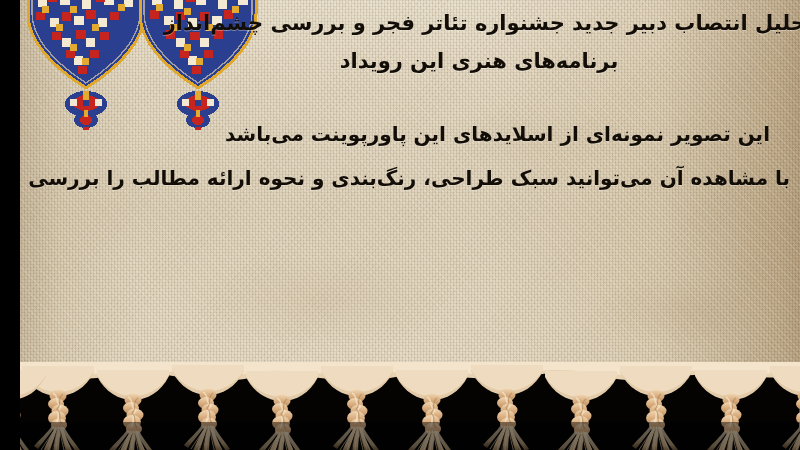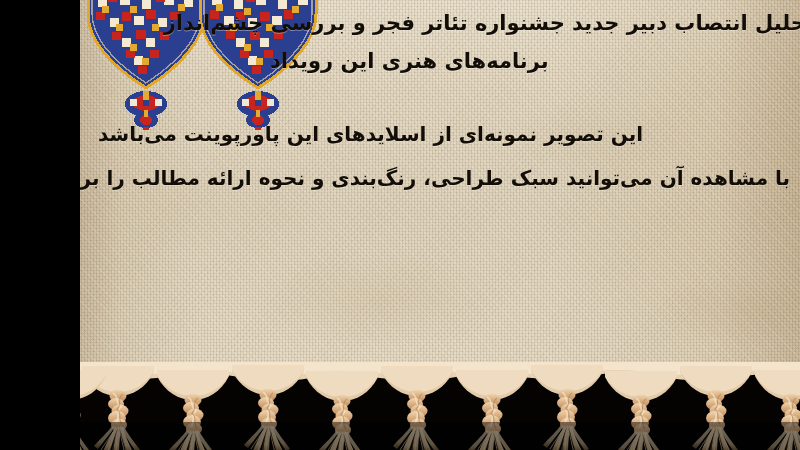--- a/index.html
+++ b/index.html
@@ -3,21 +3,21 @@
 <meta charset="utf-8">
 <title>Persian Carpet Slide</title>
 <style>
   html, body {
     margin: 0;
     padding: 0;
     background: #000;
   }
   #slide {
     position: relative;
-    width: 720px;
+    width: 780px;
     height: 450px;
     overflow: hidden;
     background: #000000;
     font-family: "DejaVu Sans", "Liberation Sans", sans-serif;
   }
 
   
   .canvas-bg {
     position: absolute;
     left: 0; top: 0;
@@ -133,29 +133,29 @@
     font-weight: 700;
     line-height: 38px;
     letter-spacing: 0px;
     white-space: nowrap;
     text-shadow: 0 1px 0 rgba(255,250,240,.35);
   }
   .title-line.l1 {
     text-align: right;
     margin-right: -14px;
   }
-  .title-line.l2 { text-align: left; margin-right: 44px; }
+  .title-line.l2 { text-align: center; margin-right: 44px; }
 
   .body-block {
     position: absolute;
     top: 112px;
     right: 10px;
-    left: 18px;
+    left: 12px;
     direction: rtl;
-    text-align: left;
+    text-align: right;
   }
   .body-line {
     color: #120d07;
     font-size: 20px;
     font-weight: 700;
     line-height: 44px;
     white-space: nowrap;
     text-shadow: 0 1px 0 rgba(255,250,240,.30);
   }
   .body-line.b1 { margin-right: 20px; }

